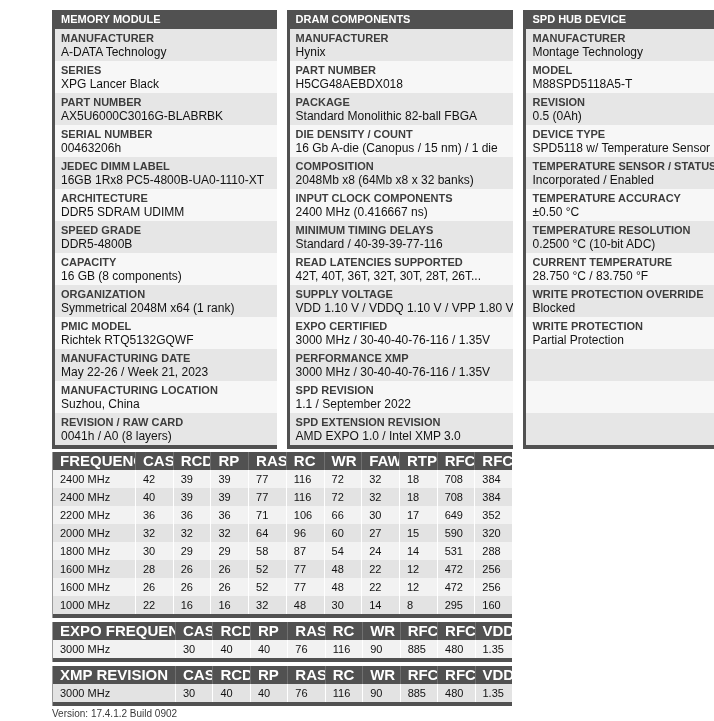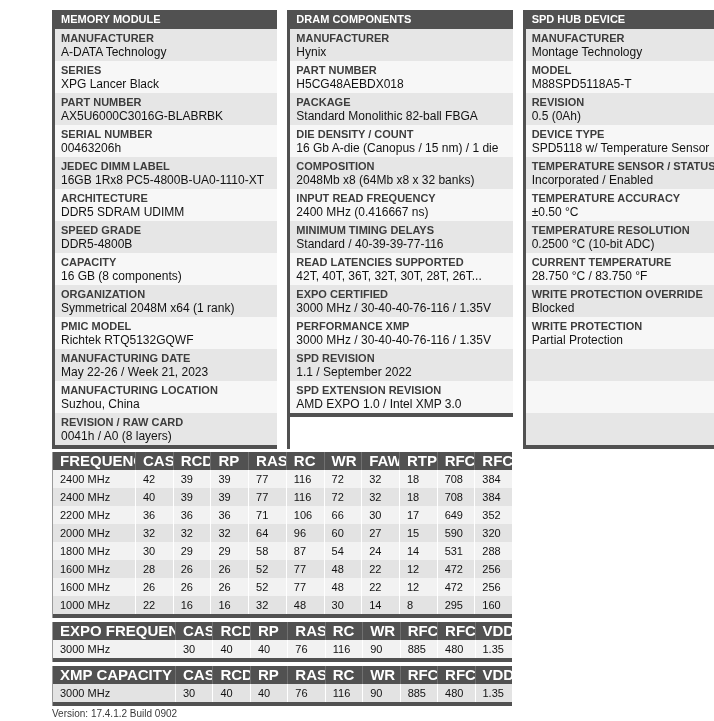--- a/index.html
+++ b/index.html
@@ -196,34 +196,38 @@
               <div class="spec-label">DIE DENSITY / COUNT</div>
               <div class="spec-value">16 Gb A-die (Canopus / 15 nm) / 1 die</div>
             </div>
 
             <div class="spec-field">
               <div class="spec-label">COMPOSITION</div>
               <div class="spec-value">2048Mb x8 (64Mb x8 x 32 banks)</div>
             </div>
 
             <div class="spec-field">
-              <div class="spec-label">INPUT READ FREQUENCY</div>
+              <div class="spec-label">INPUT CLOCK COMPONENTS</div>
               <div class="spec-value">2400 MHz (0.416667 ns)</div>
             </div>
 
             <div class="spec-field">
               <div class="spec-label">MINIMUM TIMING DELAYS</div>
               <div class="spec-value">Standard / 40-39-39-77-116</div>
             </div>
 
             <div class="spec-field">
               <div class="spec-label">READ LATENCIES SUPPORTED</div>
               <div class="spec-value">42T, 40T, 36T, 32T, 30T, 28T, 26T...</div>
             </div>
 
+            <div class="spec-field">
+              <div class="spec-label">SUPPLY VOLTAGE</div>
+              <div class="spec-value">VDD 1.10 V / VDDQ 1.10 V / VPP 1.80 V</div>
+            </div>
 
             <div class="spec-field">
               <div class="spec-label">EXPO CERTIFIED</div>
               <div class="spec-value">3000 MHz / 30-40-40-76-116 / 1.35V</div>
             </div>
 
             <div class="spec-field">
               <div class="spec-label">PERFORMANCE XMP</div>
               <div class="spec-value">3000 MHz / 30-40-40-76-116 / 1.35V</div>
             </div>
@@ -591,21 +595,21 @@
 
             <div>1.35</div>
           </div>
       </div>
     <div class="t-bar"></div>
   </div>
 
   <div class="table spaced wide-label xmp">
     <div class="t-header">
 
-        <div>XMP CAPACITY</div>
+        <div>XMP REVISION</div>
 
         <div>CAS</div>
 
         <div>RCD</div>
 
         <div>RP</div>
 
         <div>RAS</div>
 
         <div>RC</div>

